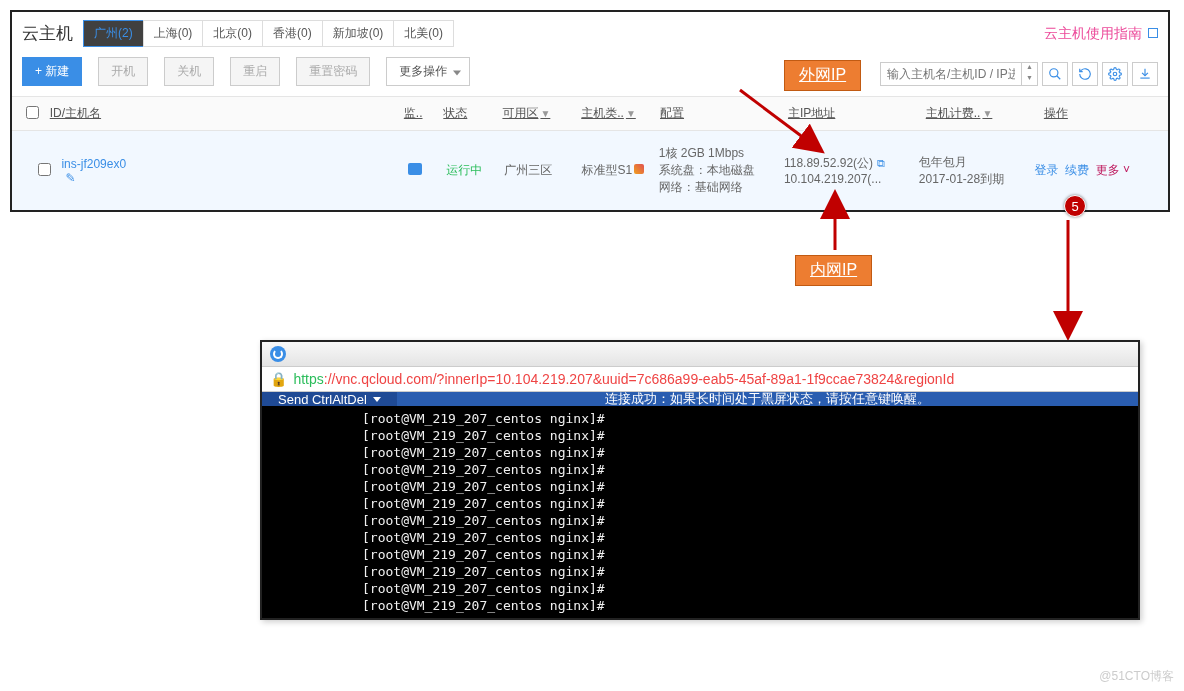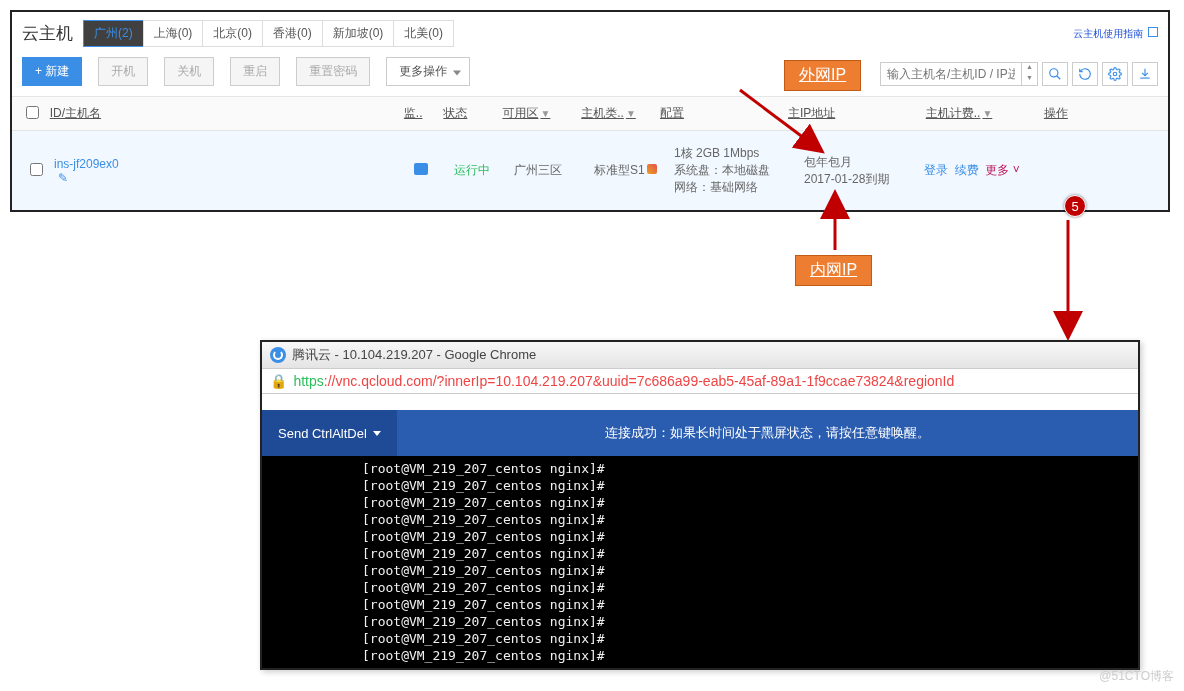--- a/index.html
+++ b/index.html
@@ -5,21 +5,21 @@
   * { box-sizing: border-box; margin: 0; padding: 0; }
   body { font-family: "Microsoft YaHei", Arial, sans-serif; font-size: 12px; background: #fff; color: #333; position: relative; width: 1184px; height: 691px; }
   
   
   .panel-top { position: absolute; top: 10px; left: 10px; width: 1160px; border: 2px solid #222; background: #fff; }
   .hdr { padding: 8px 10px 4px 10px; display: flex; align-items: center; }
   .title { font-size: 17px; margin-right: 10px; color: #333; }
   .region-tabs { display: flex; gap: 0; }
   .region-tab { padding: 4px 10px; border: 1px solid #ddd; background: #fff; font-size: 12px; color: #555; cursor: pointer; margin-right: -1px; }
   .region-tab.active { border-color: #3a8ee6; color: #3a8ee6; background: #404040; }
-  .right-link { margin-left: auto; color: #1d4ed8; font-size: 10px; cursor: pointer; }
+  .right-link { margin-left: auto; color: #ec4899; font-size: 14px; cursor: pointer; }
   .ext-icon { display: inline-block; width: 10px; height: 10px; border: 1px solid #3a8ee6; position: relative; margin-left: 2px; }
   
   .toolbar { padding: 6px 10px 10px 10px; display: flex; align-items: flex-end; gap: 16px; }
   .btn { padding: 5px 12px; border: 1px solid #ccc; background: #f5f5f5; color: #aaa; font-size: 12px; cursor: pointer; }
   .btn.primary { background: #3a8ee6; color: #fff; border-color: #3a8ee6; }
   .btn.dd { background: #fff; color: #555; padding-right: 22px; position: relative; }
   .chev-down { position: absolute; right: 8px; top: 50%; transform: translateY(-30%); width: 0; height: 0; border-left: 4px solid transparent; border-right: 4px solid transparent; border-top: 5px solid #888; }
   .tb-right { margin-left: auto; display: flex; gap: 4px; }
   .search-box { display: flex; border: 1px solid #ccc; }
   .search-box input { border: none; padding: 4px 6px; width: 140px; font-size: 12px; outline: none; }
@@ -34,21 +34,21 @@
   .c-mon { width: 40px; }
   .c-status { width: 60px; }
   .c-zone { width: 80px; }
   .c-type { width: 80px; }
   .c-conf { width: 130px; }
   .c-ip { width: 140px; }
   .c-bill { width: 120px; }
   .c-ops { width: 120px; }
   .filter-ico { color: #999; margin-left: 2px; font-size: 10px; }
   
-  .trow { display: flex; padding: 14px 14px; background: #f2f8ff; font-size: 12px; align-items: center; }
+  .trow { display: flex; padding: 14px 22px; background: #f2f8ff; font-size: 12px; align-items: center; justify-content: space-between; }
   .trow .link { color: #3a8ee6; cursor: pointer; }
   .trow .running { color: #2bbd5b; }
   .trow .muted { color: #666; }
   .mon-ico { display: inline-block; width: 14px; height: 12px; background: #3a8ee6; border-radius: 2px; }
   .edit-ico { color: #3a8ee6; margin-left: 4px; }
   .copy-ico { color: #3a8ee6; margin-left: 4px; font-size: 11px; }
   .type-badge { display: inline-block; width: 10px; height: 10px; background: linear-gradient(45deg,#f0a020,#e05050); border-radius: 2px; margin-left: 2px; }
   .op-more { color: #be185d; cursor: pointer; }
   
   
@@ -63,21 +63,21 @@
   
   .panel-bot { position: absolute; top: 340px; left: 260px; width: 880px; border: 2px solid #222; background: #fff; box-shadow: 2px 2px 6px rgba(0,0,0,.2); }
   .chrome-title { display: flex; align-items: center; padding: 4px 8px; background: linear-gradient(#f8f8f8,#e4e4e4); border-bottom: 1px solid #ccc; }
   .chrome-title .ico { width: 16px; height: 16px; border-radius: 50%; background: #3a8ee6; margin-right: 6px; position: relative; }
   .chrome-title .ico::after { content: ""; position: absolute; inset: 3px; border: 2px solid #fff; border-top-color: transparent; border-radius: 50%; }
   .chrome-title span { color: #444; font-size: 13px; }
   .url-bar { display: flex; align-items: center; padding: 4px 8px; background: #fff; border-bottom: 1px solid #ccc; font-size: 14px; }
   .lock-ico { color: #2bbd5b; margin-right: 6px; font-size: 14px; }
   .url-bar .scheme { color: #2bbd5b; }
   .url-bar .rest { color: #ef4444; white-space: nowrap; overflow: hidden; }
-  .vnc-bar { display: flex; align-items: center; background: #2a5db0; color: #fff; height: 46px; font-size: 13px; margin-top: 16px; }
+  .vnc-bar { display: flex; align-items: center; background: #2a5db0; color: #fff; height: 14px; font-size: 13px; }
   .vnc-send { background: #1f4a95; padding: 0 16px; height: 100%; display: flex; align-items: center; cursor: pointer; }
   .vnc-send .caret { margin-left: 6px; width: 0; height: 0; border-left: 4px solid transparent; border-right: 4px solid transparent; border-top: 5px solid #fff; }
   .vnc-msg { flex: 1; text-align: center; }
   .terminal { background: #000; color: #f0f0f0; font-family: "Consolas", monospace; font-size: 13px; padding: 4px 0 4px 100px; line-height: 17px; white-space: pre; min-height: 200px; }
   
   .watermark { position: absolute; bottom: 6px; right: 10px; color: #ccc; font-size: 12px; }
 </style>
 </head>
 <body>
 
@@ -158,20 +158,24 @@
       <span class="edit-ico">✎</span>
     </div>
     <div class="td c-mon"><span class="mon-ico"></span></div>
     <div class="td c-status running">运行中</div>
     <div class="td c-zone muted">广州三区</div>
     <div class="td c-type muted"><span>标准型S1</span><span class="type-badge"></span></div>
     <div class="td c-conf muted">
       <span>1核 2GB 1Mbps</span><br>
       <span>系统盘：本地磁盘</span><br>
       <span>网络：基础网络</span>
+    </div>
+    <div class="td c-ip muted">
+      <span>118.89.52.92(公)</span><span class="copy-ico">⧉</span><br>
+      <span>10.104.219.207(...</span>
     </div>
     <div class="td c-bill muted">
       <span>包年包月</span><br>
       <span>2017-01-28到期</span>
     </div>
     <div class="td c-ops">
       <span class="link">登录</span>&nbsp;
       <span class="link">续费</span>&nbsp;
       <span class="op-more"><span>更多</span> ˅</span>
     </div>
@@ -203,21 +207,20 @@
       <marker id="ah3" markerWidth="10" markerHeight="10" refX="8" refY="5" orient="auto">
         <path d="M0,0 L10,5 L0,10 z" fill="#c00000"></path>
       </marker>
     </defs>
   <line x1="10" y1="5" x2="10" y2="120" stroke="#c00000" stroke-width="3" marker-end="url(#ah3)"></line>
 </svg>
 
 <div class="panel-bot">
   <div class="chrome-title">
     <span class="ico"></span>
-    <span>腾讯云 - 10.104.219.207 - Google Chrome</span>
   </div>
   <div class="url-bar">
     <span class="lock-ico">🔒</span>
     <span class="scheme">https</span>
       <span class="rest">://vnc.qcloud.com/?innerIp=10.104.219.207&amp;uuid=7c686a99-eab5-45af-89a1-1f9ccae73824&amp;regionId</span>
   </div>
   <div class="vnc-bar">
     <div class="vnc-send">
       <span>Send CtrlAltDel</span>
         <span class="caret"></span>

